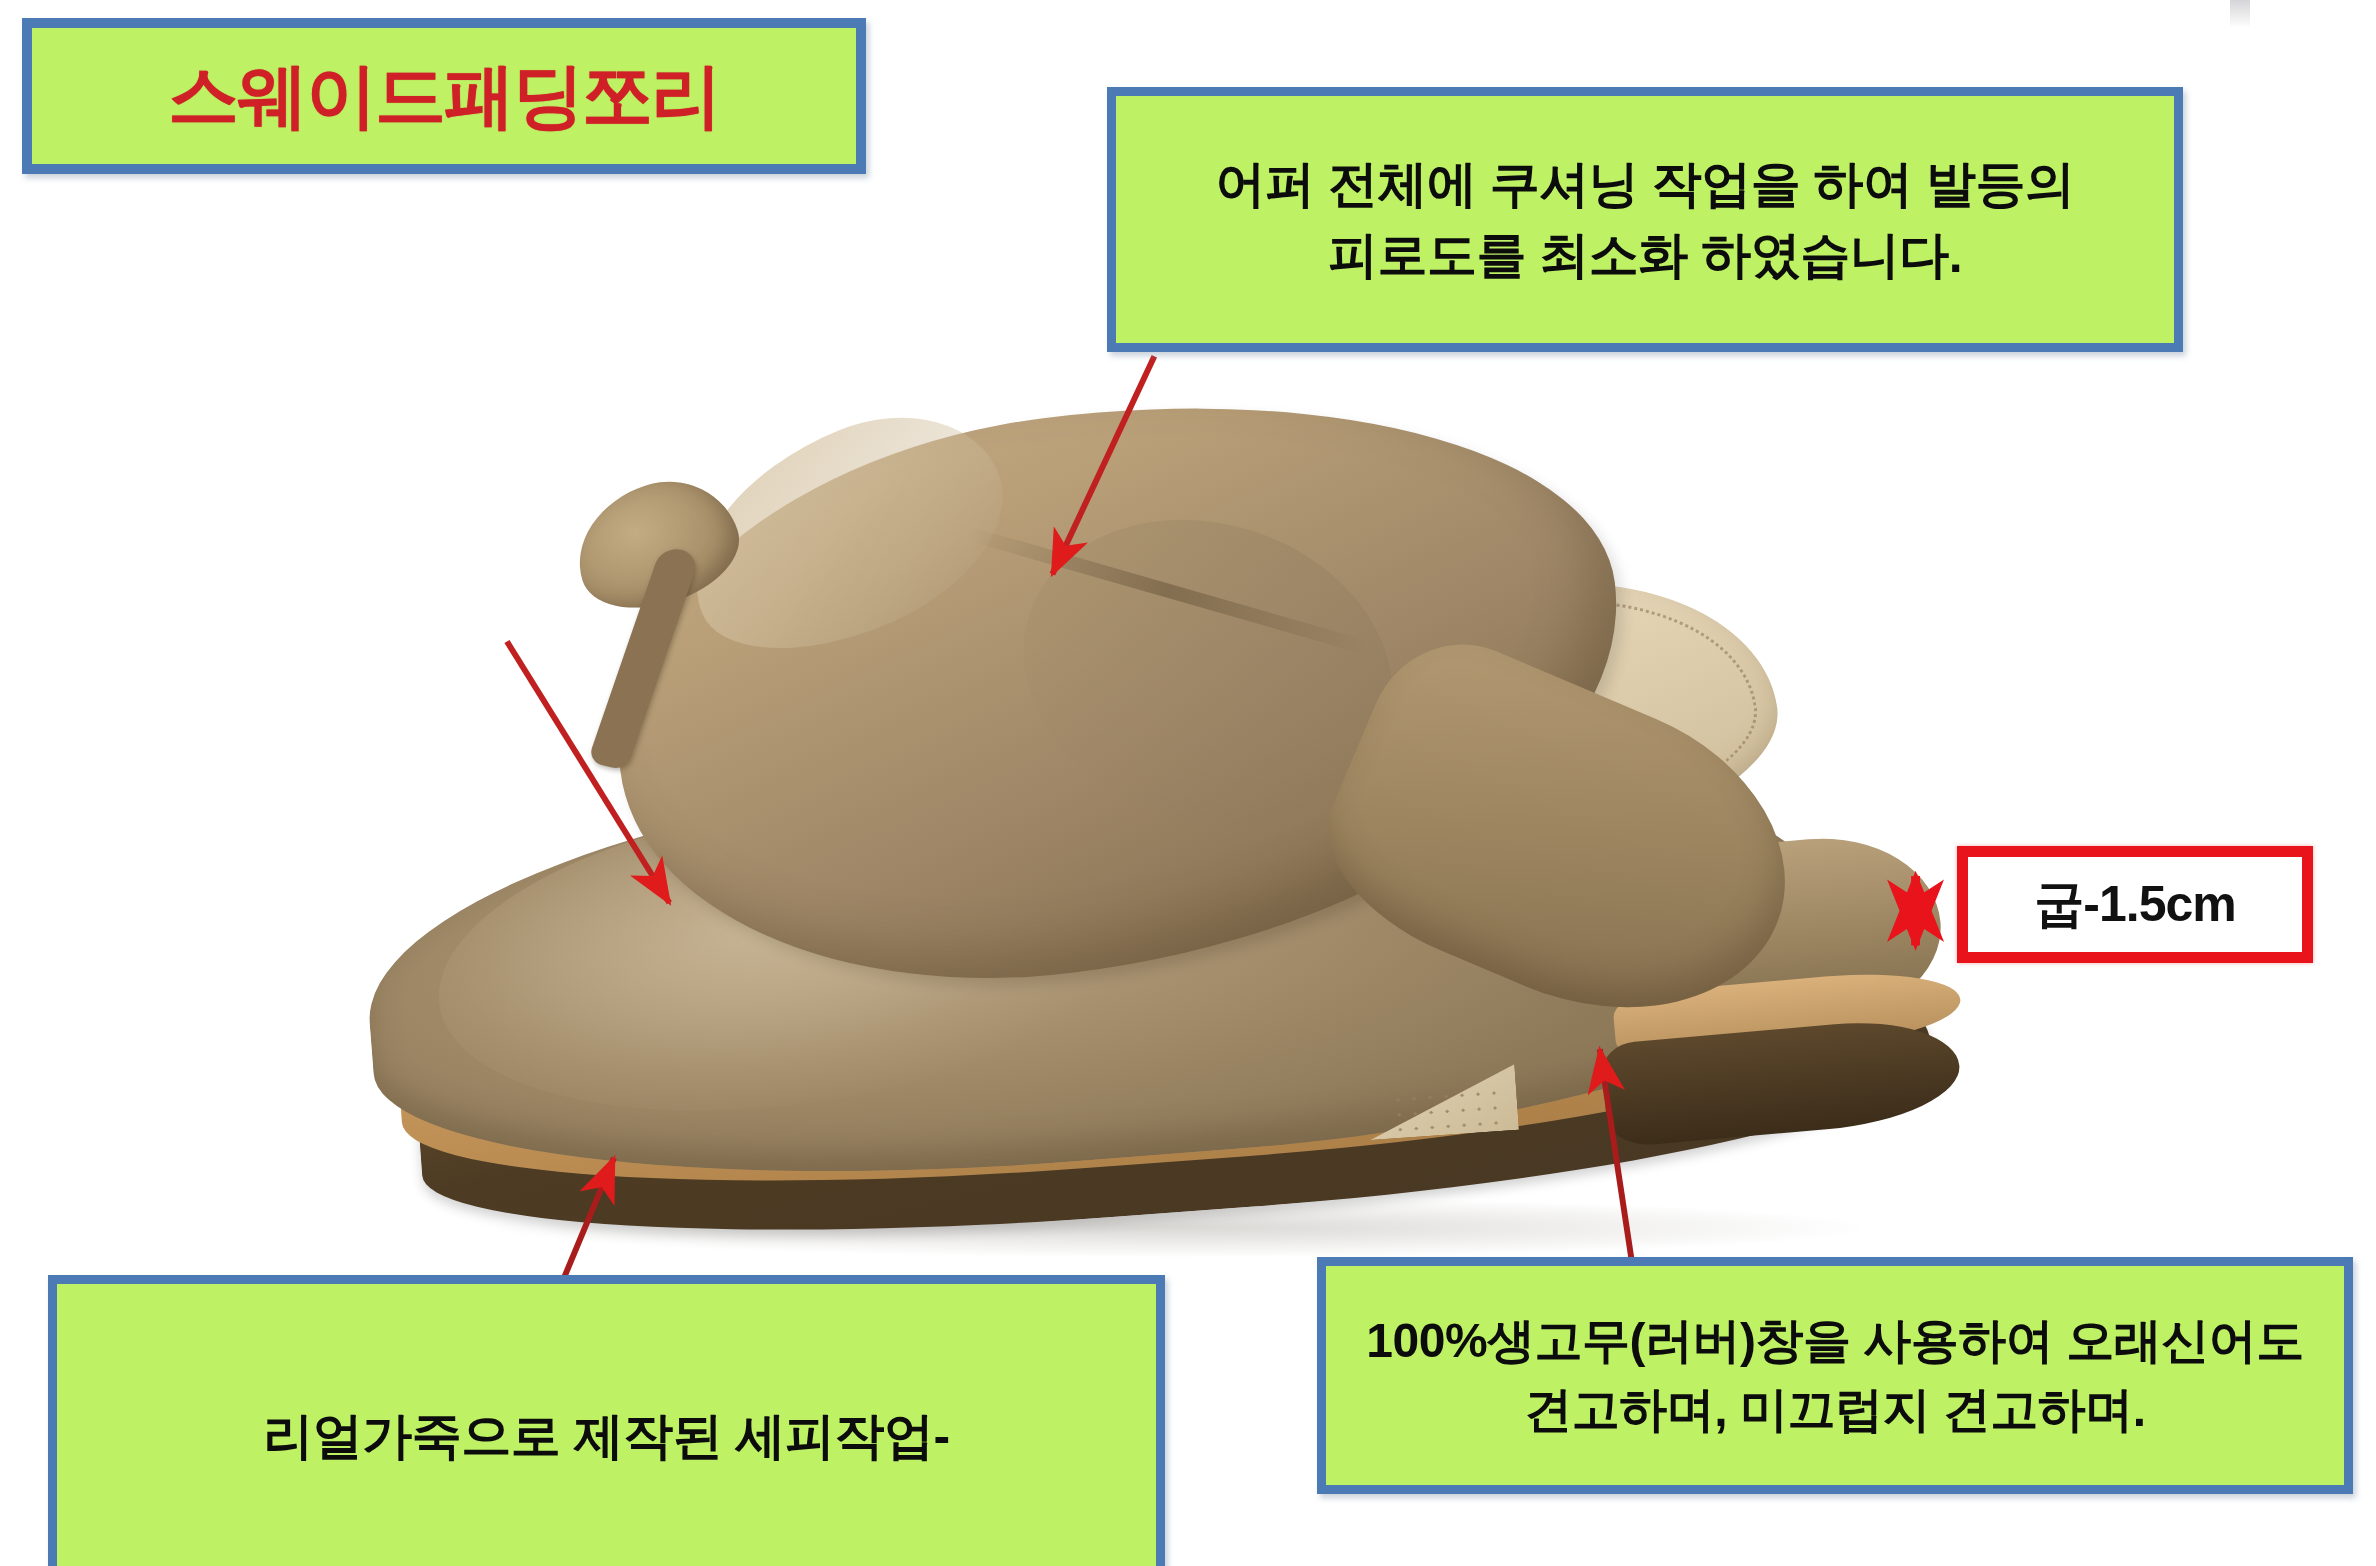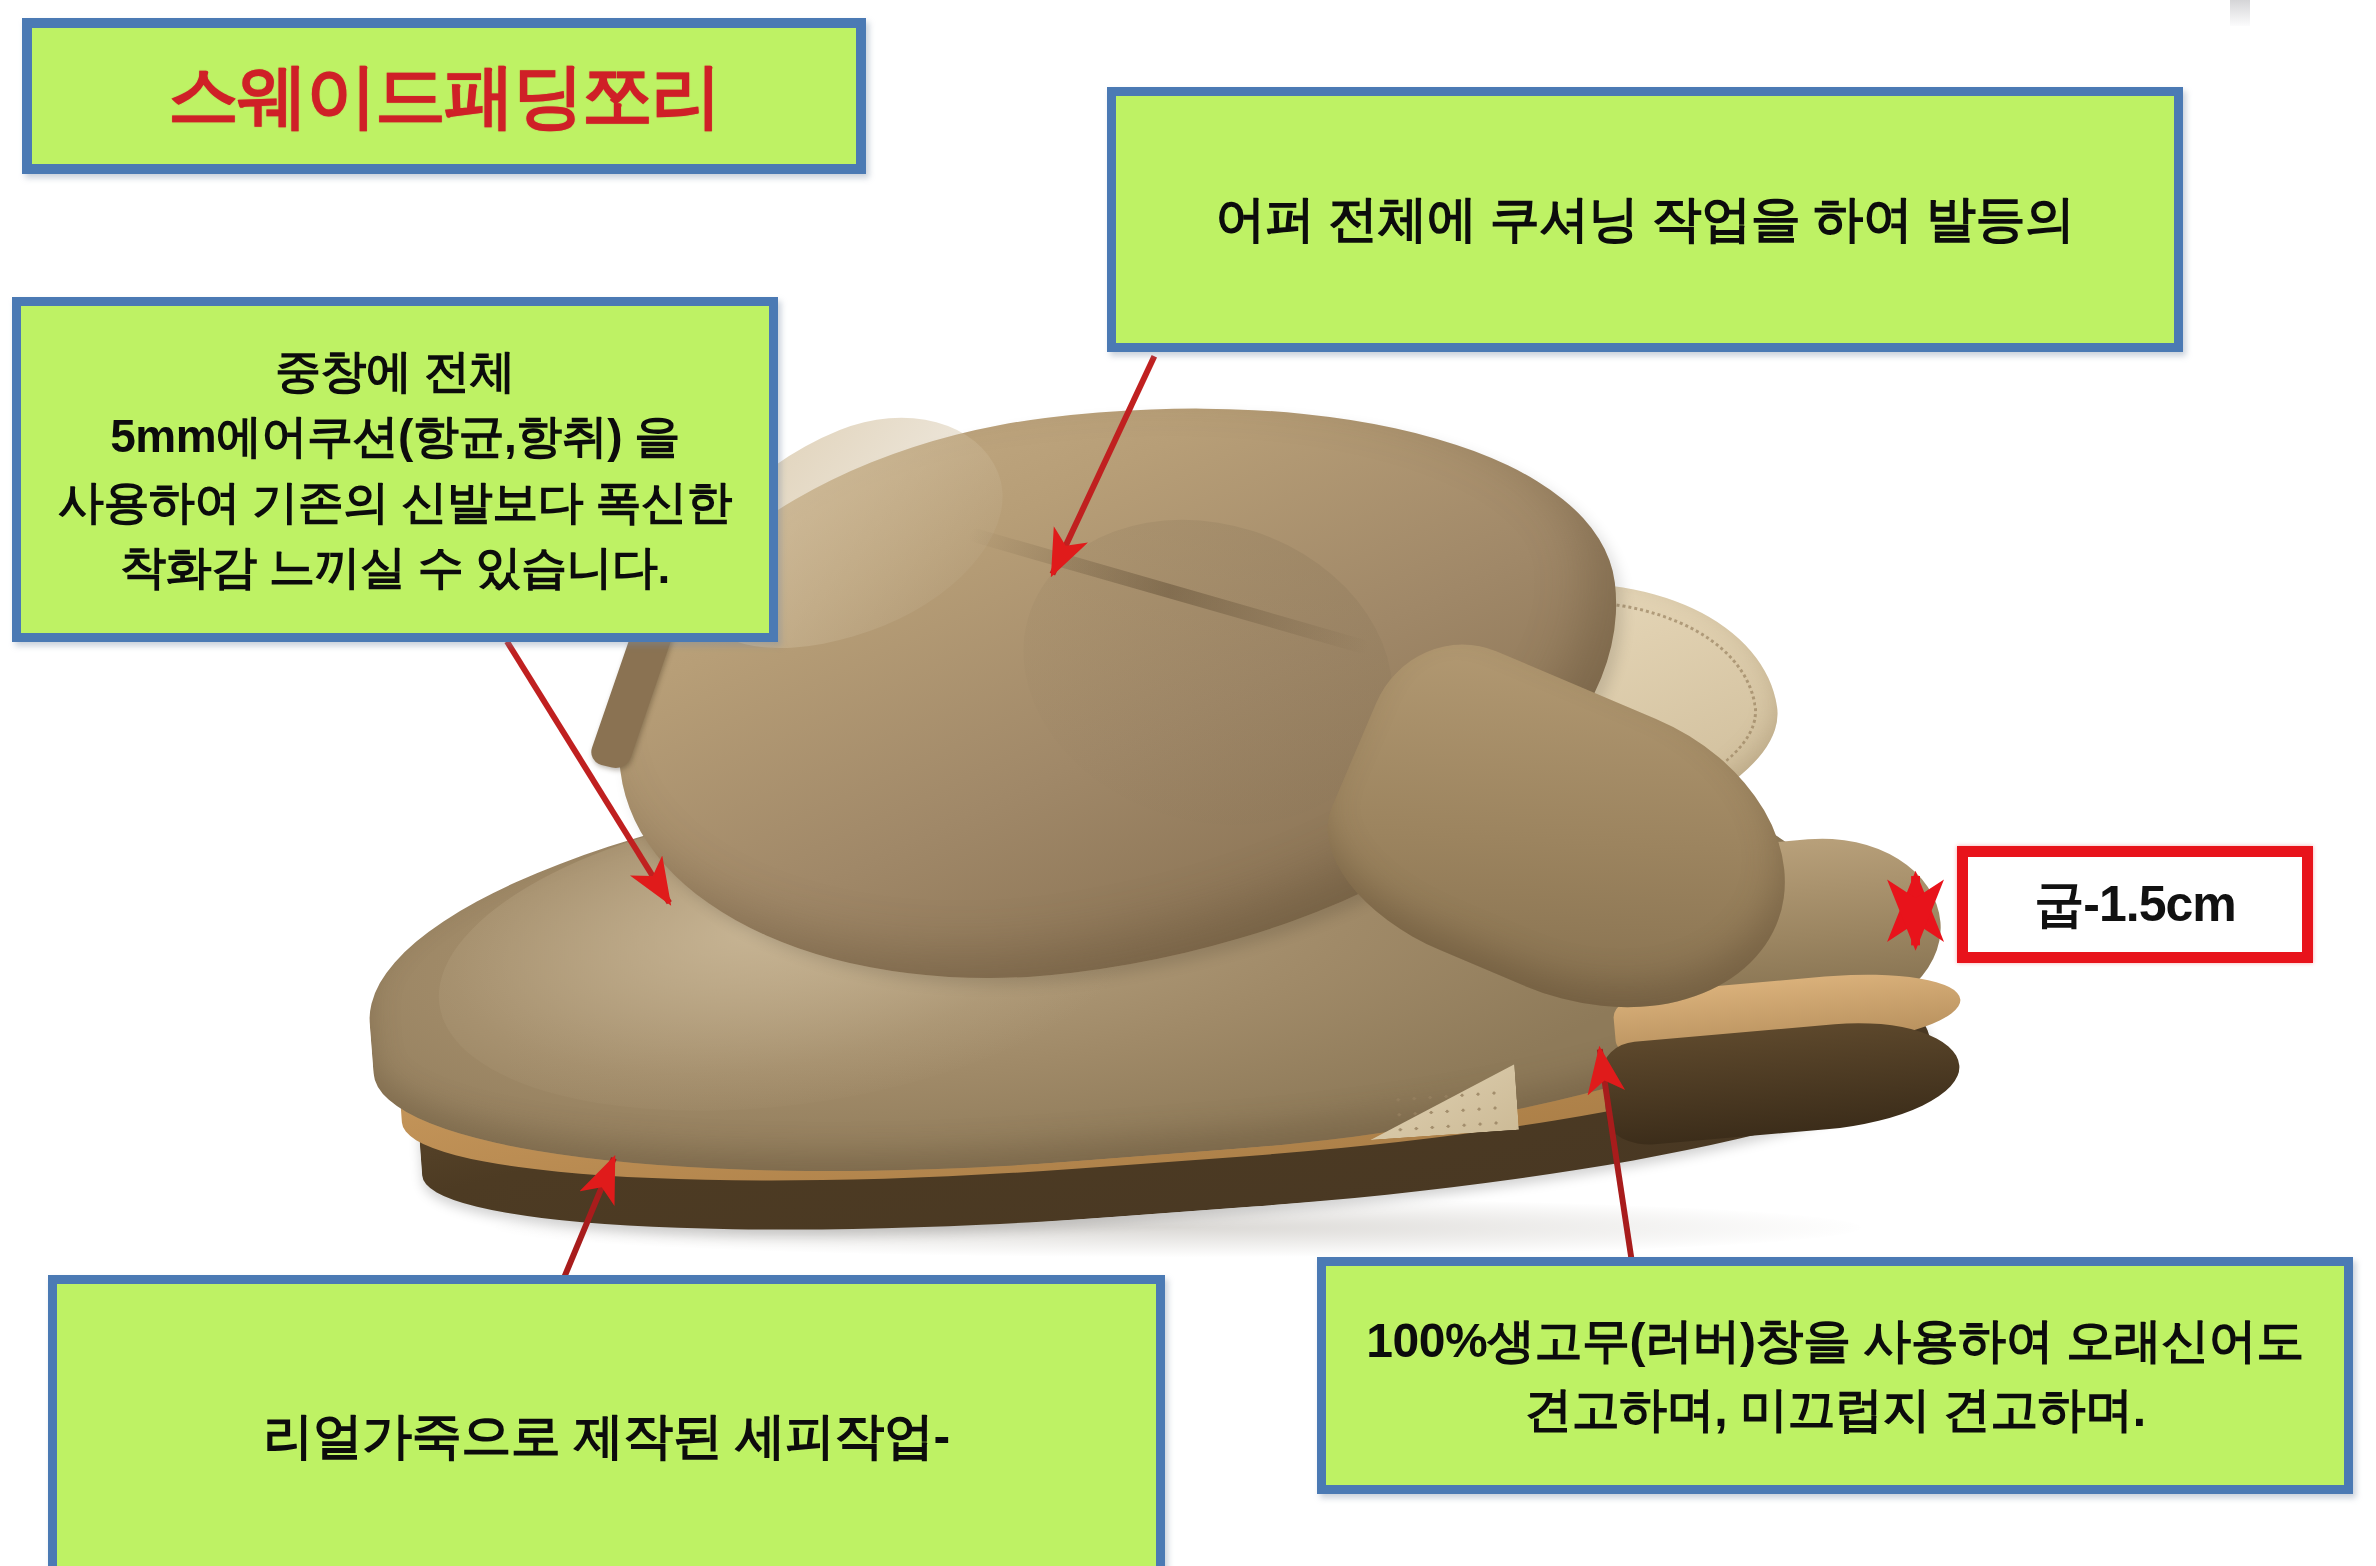--- a/index.html
+++ b/index.html
@@ -417,28 +417,23 @@
 
     <line x1="1935" y1="885" x2="1935" y2="955" stroke="#e8131b" stroke-width="9" marker-end="url(#ah2)" marker-start="url(#ah2s)"></line>
   </svg>
 
   <div class="callout" id="title-box">
     <div class="line">스웨이드패딩쪼리</div>
   </div>
 
   <div class="callout" id="box-upper">
     <div class="line">어퍼 전체에 쿠셔닝 작업을 하여 발등의</div>
-  </div>
-
-  <div class="callout" id="box-midsole">
-    <div class="line">중창에  전체</div>
-    <div class="line">5mm에어쿠션(항균,항취) 을</div>
-    <div class="line">사용하여  기존의 신발보다 폭신한</div>
-    <div class="line">착화감 느끼실 수 있습니다.</div>
-  </div>
+    <div class="line">피로도를 최소화 하였습니다.</div>
+  </div>
+
 
   <div class="callout" id="box-leather">
     <div class="line">리얼가죽으로 제작된 세피작업-</div>
   </div>
 
   <div class="callout" id="box-outsole">
     <div class="line">100%생고무(러버)창을 사용하여  오래신어도</div>
     <div class="line">견고하며, 미끄럽지 견고하며.</div>
   </div>
 

